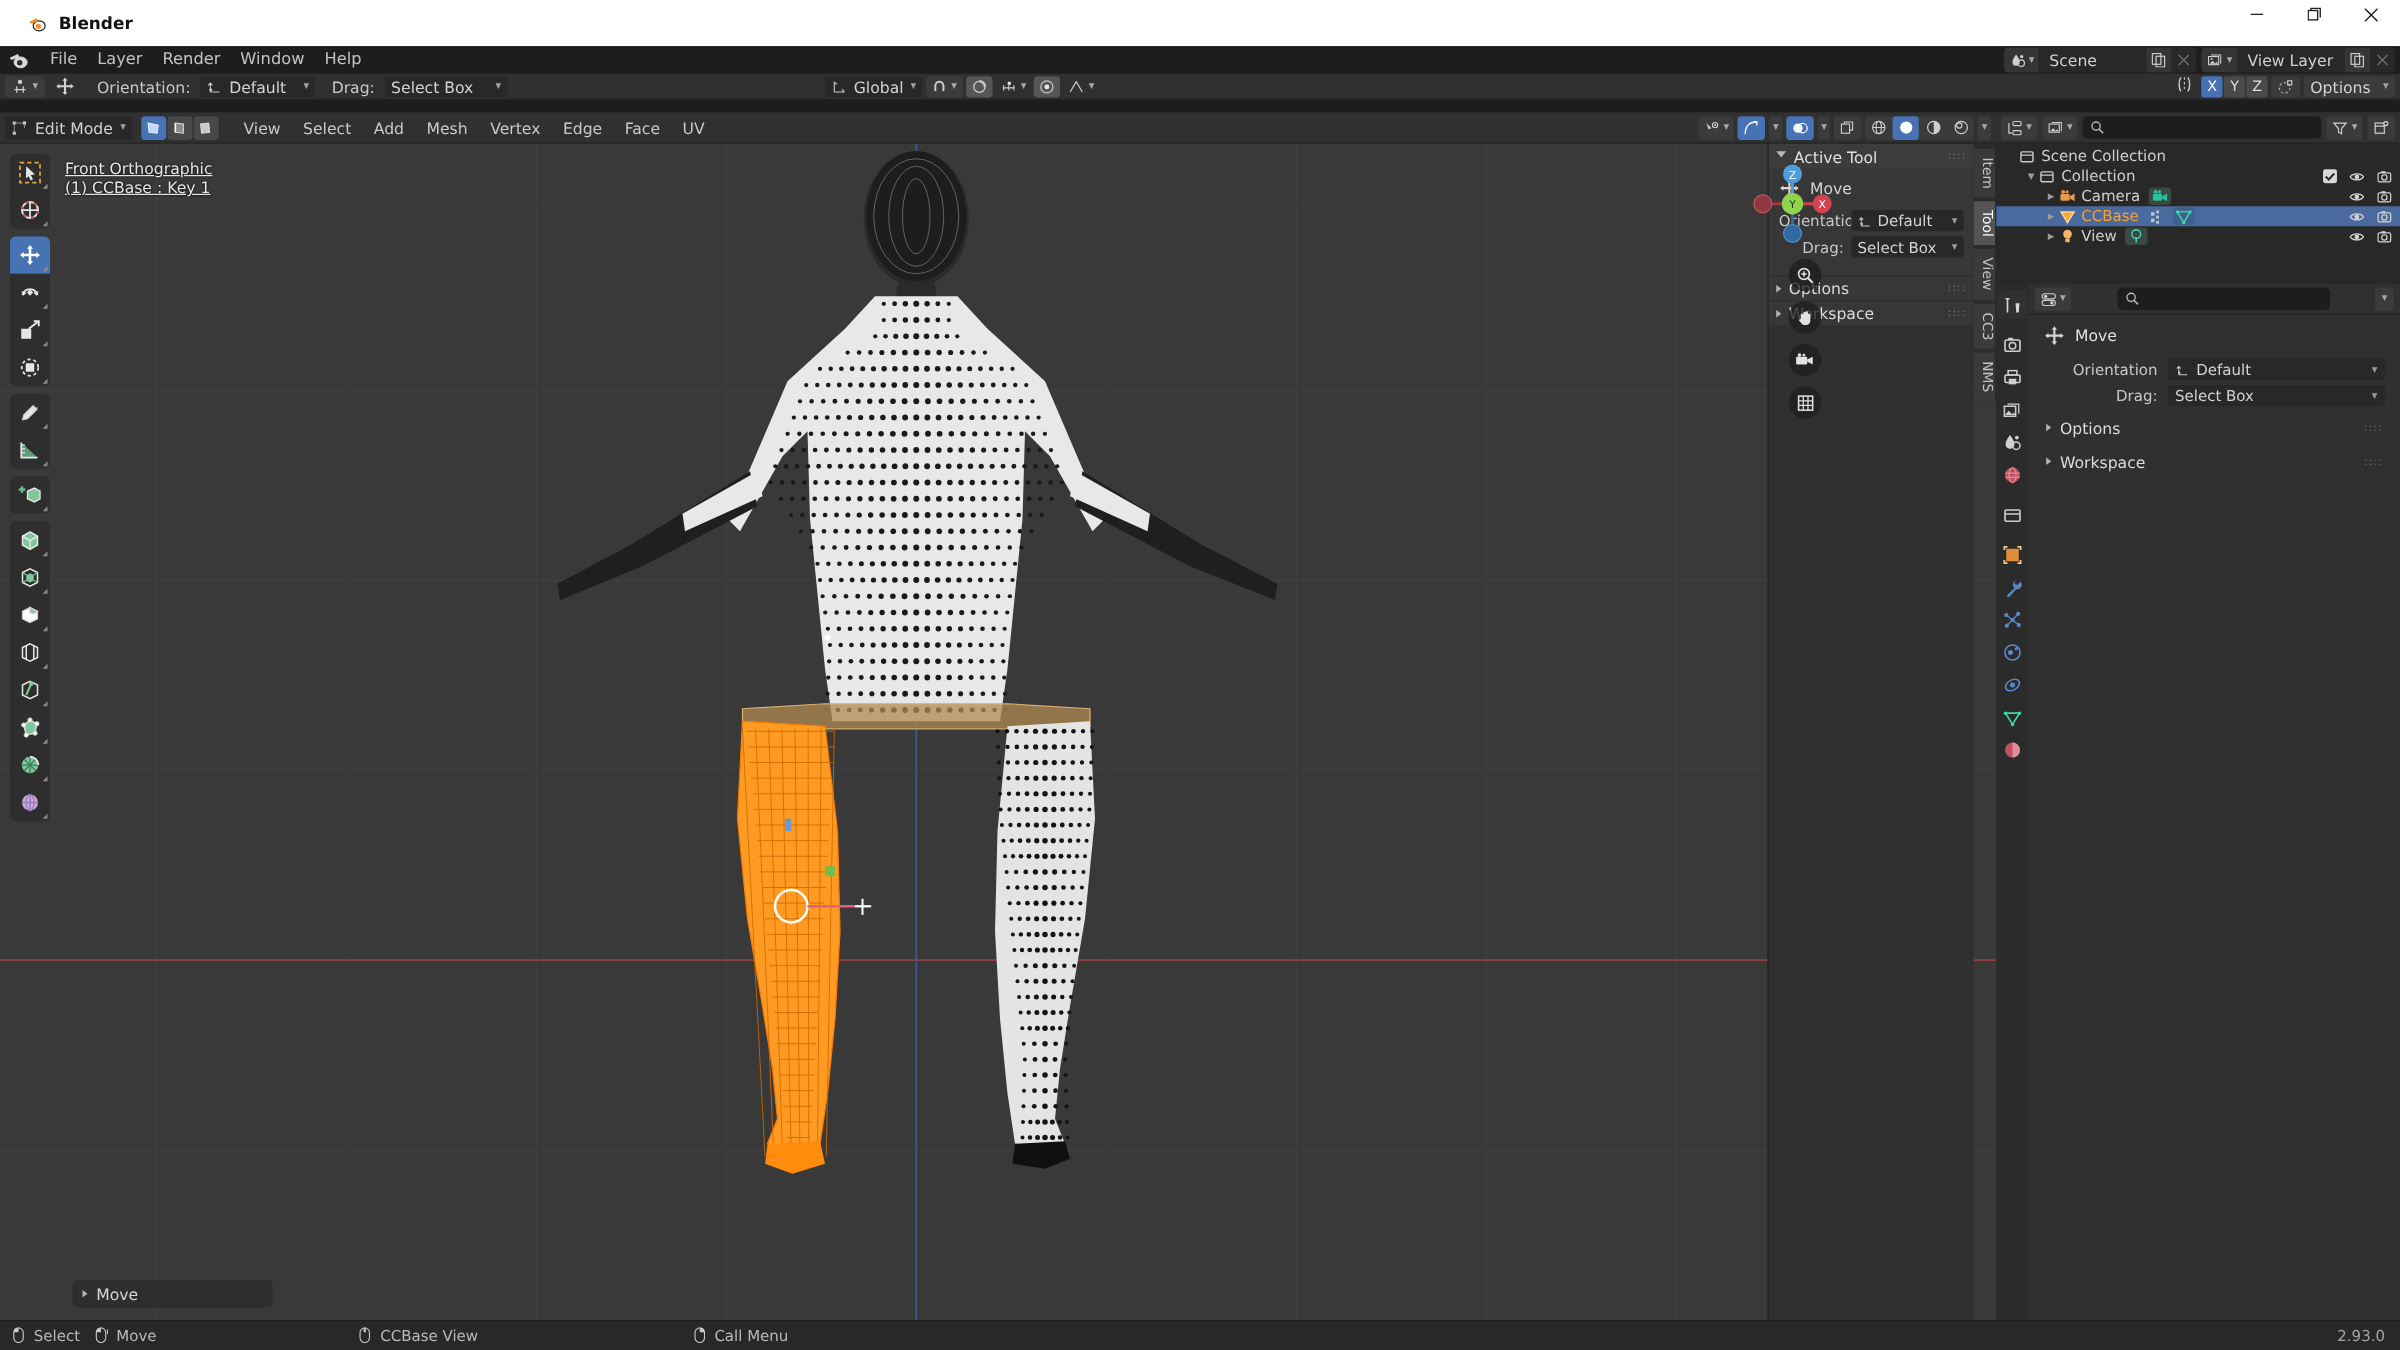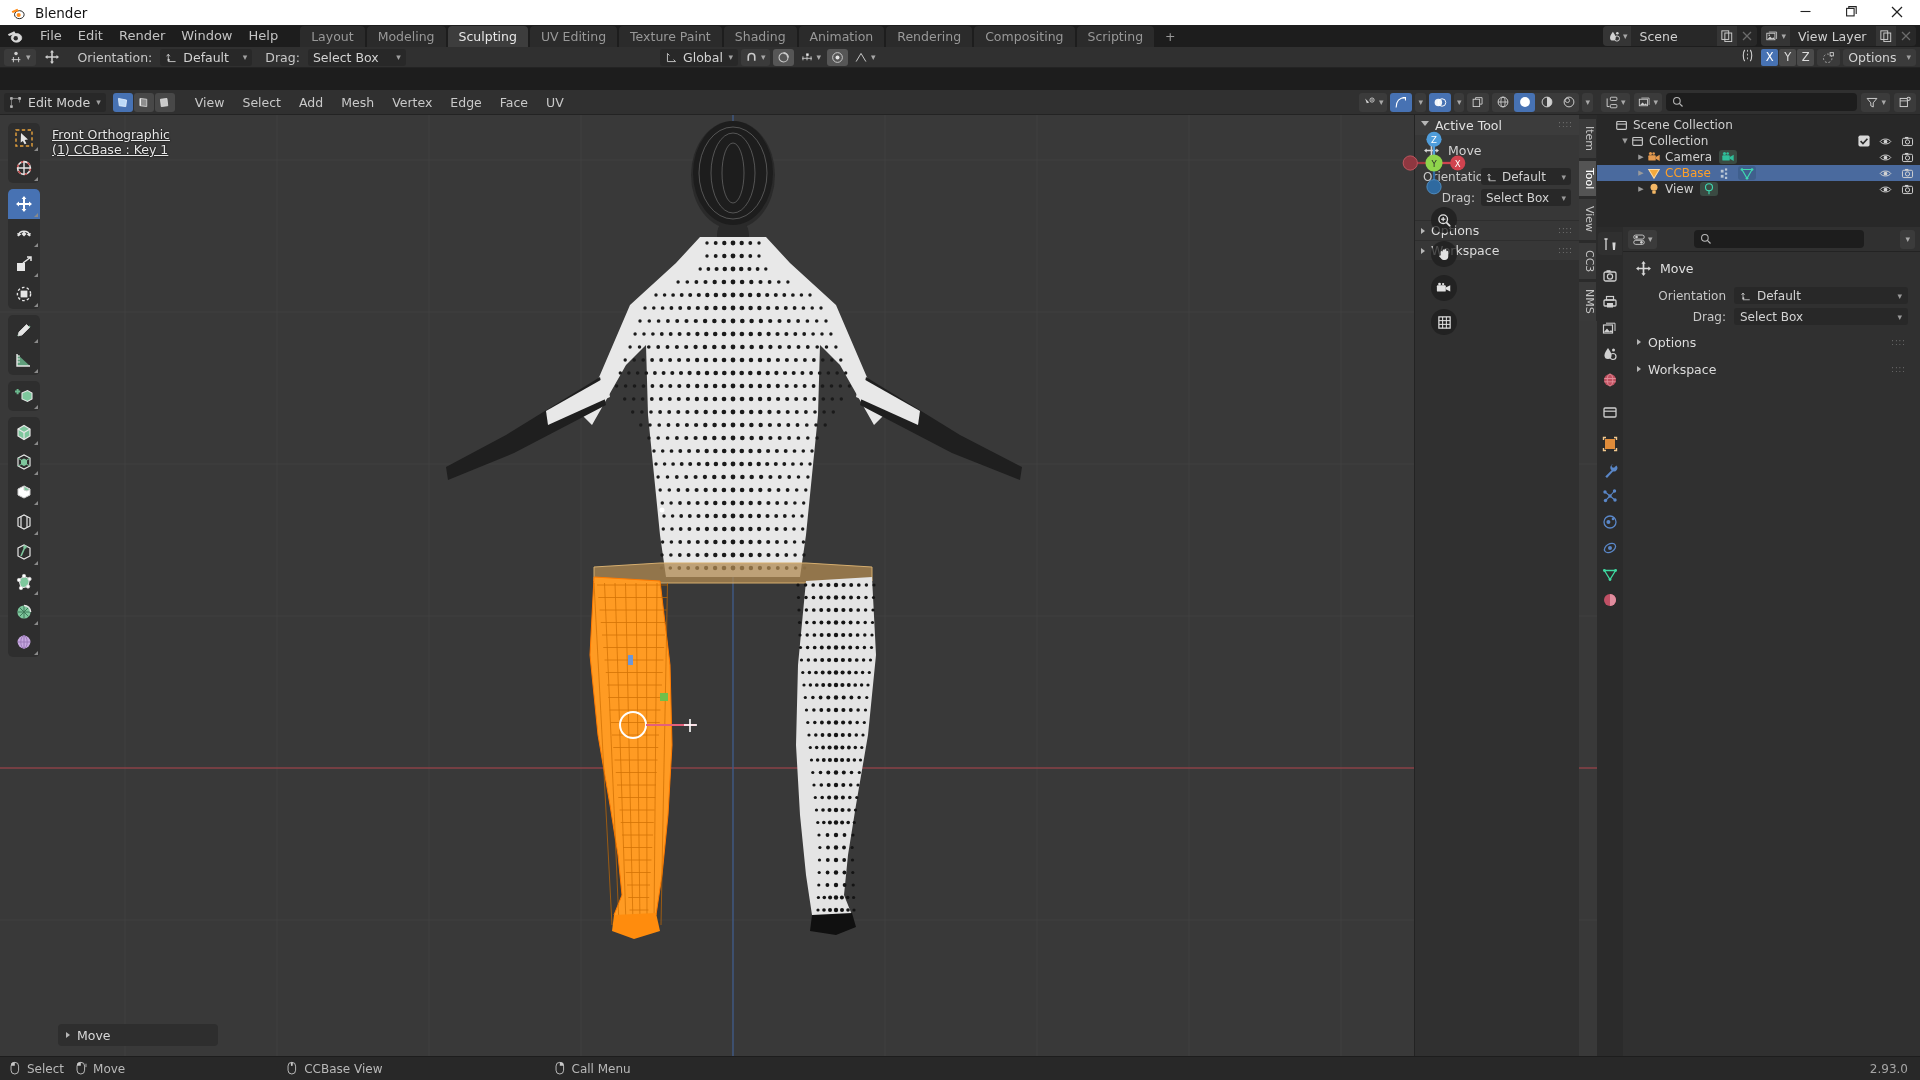--- a/index.html
+++ b/index.html
@@ -1,22 +1,22 @@
 <!DOCTYPE html>
 <html><head>
 <meta charset="utf-8">
 <style>
   * { box-sizing: border-box; margin:0; padding:0; }
   html,body { width:1920px; height:1080px; overflow:hidden; background:#1d1d1d;
     font-family:"DejaVu Sans", sans-serif; }
   body { font-size:13px; color:#d4d4d4; -webkit-font-smoothing:antialiased; }
 
   
-  #titlebar { height:25px; background:#ffffff; display:flex; align-items:center;
-    padding-left:10px; color:#111; font-size:13.5px; position:relative; }
+  #titlebar { height:37px; background:#ffffff; display:flex; align-items:center;
+    padding-left:22px; color:#111; font-size:13.5px; position:relative;font-weight:bold; }
   #titlebar .blender-logo { width:16px; height:16px; margin-right:9px; flex:0 0 auto; }
   #win-controls { position:absolute; right:0; top:0; height:23px; display:flex; }
   #win-controls div { width:46px; height:23px; display:flex; align-items:center;
     justify-content:center; color:#222; }
   #win-controls div svg { display:block; }
 
   
   #topbar { height:22px; background:#1d1d1d; display:flex; align-items:center;
     position:relative; padding-left:6px; }
   #topbar .bl-icon { width:18px; height:18px; margin-right:8px; }
@@ -218,38 +218,25 @@
 </div>
 
 <div id="topbar">
   <svg class="bl-icon" viewBox="0 0 24 24">
     <ellipse cx="14" cy="14.5" rx="7" ry="5.8" fill="#d8d8d8" stroke="#d8d8d8" stroke-width="1"></ellipse>
     <circle cx="13" cy="15" r="2.9" fill="#2b2b2b"></circle>
     <path d="M2.5 9.5 L11 5.5 L13 9 L4 12 Z" fill="#d8d8d8"></path>
   </svg>
   <div class="tb-menu">
     <span>File</span>
-    <span>Edit</span>
+    <span>Layer</span>
     <span>Render</span>
     <span>Window</span>
     <span>Help</span>
   </div>
-  <div class="ws-tabs" id="ws-tabs">
-      <div class="ws-tab">Layout</div>
-      <div class="ws-tab">Modeling</div>
-      <div class="ws-tab active">Sculpting</div>
-      <div class="ws-tab">UV Editing</div>
-      <div class="ws-tab">Texture Paint</div>
-      <div class="ws-tab">Shading</div>
-      <div class="ws-tab">Animation</div>
-      <div class="ws-tab">Rendering</div>
-      <div class="ws-tab">Compositing</div>
-      <div class="ws-tab">Scripting</div>
-      <div class="ws-tab plus">+</div>
-    </div>
 
   <div id="topbar-right">
     <div class="scene-field">
       <span class="pre">
         <svg width="13" height="13" viewBox="0 0 16 16">
             <path d="M6 2 C3 6 2.5 8 2.5 9.5 A3.5 3.5 0 0 0 9.5 9.5 C9.5 8 9 6 6 2Z" fill="#d0d0d0"></path>
             <circle cx="11.5" cy="4" r="1.6" fill="#d0d0d0"></circle>
             <circle cx="11" cy="10.5" r="3.2" fill="none" stroke="#d0d0d0" stroke-width="1.2"></circle>
           </svg>
         <span class="caret9">▾</span>

